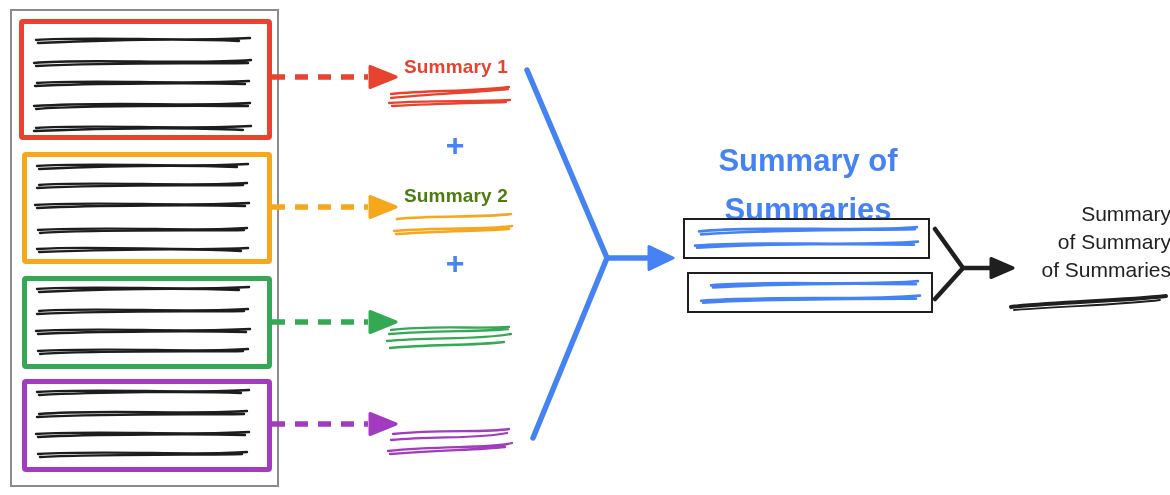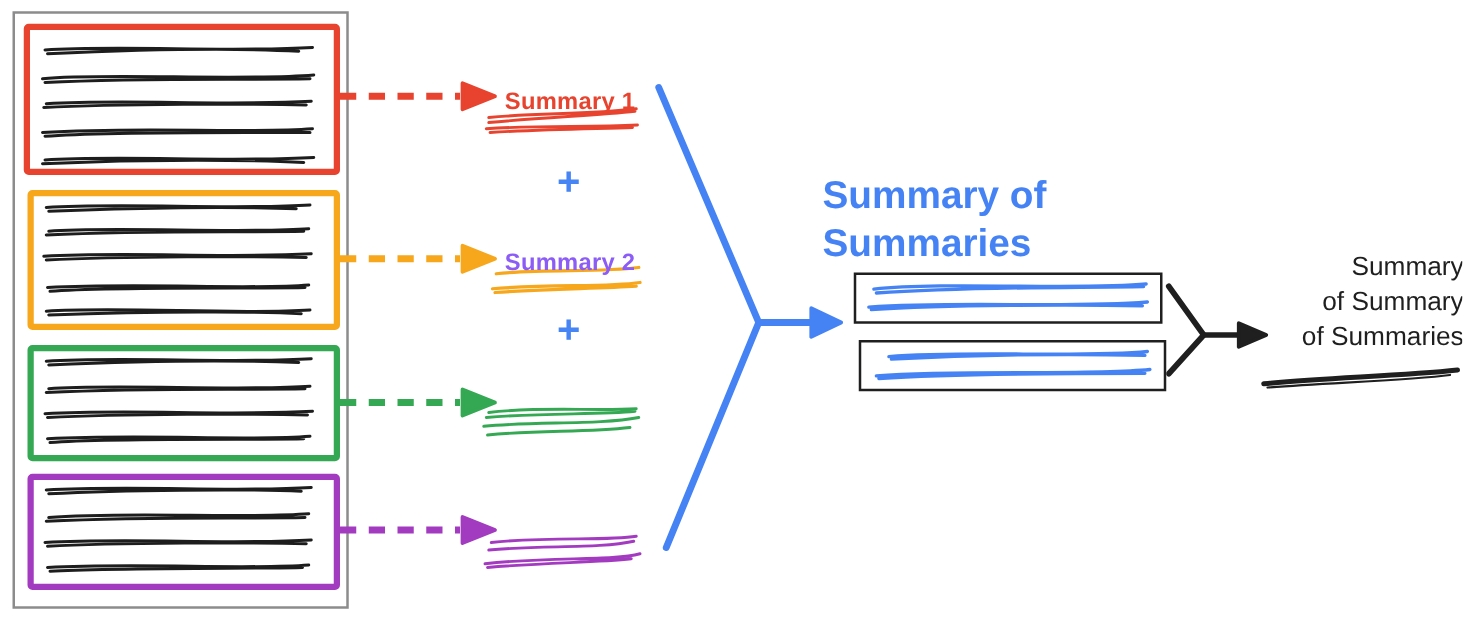--- a/index.html
+++ b/index.html
@@ -20,37 +20,37 @@
     position:absolute;box-sizing:border-box;border-radius:4px;background:#fff;
   }
   .chunk svg{display:block;width:100%;height:100%;}
   .chunk-red   {left:7px;top:8px;width:253px;height:121px;border:5px solid #e8432e;}
   .chunk-yellow{left:10px;top:141px;width:250px;height:112px;border:5px solid #f7a71c;}
   .chunk-green {left:10px;top:265px;width:250px;height:93px;border:5px solid #34a853;}
   .chunk-purple{left:10px;top:368px;width:250px;height:93px;border:5px solid #a33bc0;}
   
   .sum-label{
     width:140px;text-align:center;font-size:19px;font-weight:700;
-    letter-spacing:0.2px;line-height:22px;margin-top:15px;
+    letter-spacing:0.2px;line-height:22px;
   }
   .s1{left:386px;top:56px;color:#e8432e;}
-  .s2{left:386px;top:185px;color:#8b5cf6;}
+  .s2{left:386px;top:185px;color:#4d7c0f;}
   .s3{left:386px;top:301px;color:#34a853;}
   .s4{left:386px;top:403px;color:#a33bc0;}
   .plus{
     width:30px;text-align:center;color:#4785f4;
     font-size:32px;font-weight:700;line-height:32px;
   }
   .p1{left:440px;top:129px;}
   .p2{left:440px;top:247px;}
   
   .sos-title{
     left:658px;top:136px;width:300px;
-    color:#4583f5;
-    font-size:31px;font-weight:700;line-height:39px;
+    text-align:center;color:#4583f5;
+    font-size:31px;font-weight:700;line-height:49px;
     white-space:pre-line;
   }
   .sum-box{
     position:absolute;box-sizing:border-box;border:2.5px solid #1f1f1f;background:#fff;
   }
   .sum-box svg{display:block;width:100%;height:100%;}
   .sb1{left:683px;top:218px;width:247px;height:41px;}
   .sb2{left:687px;top:272px;width:246px;height:41px;}
   
   .final-label{

